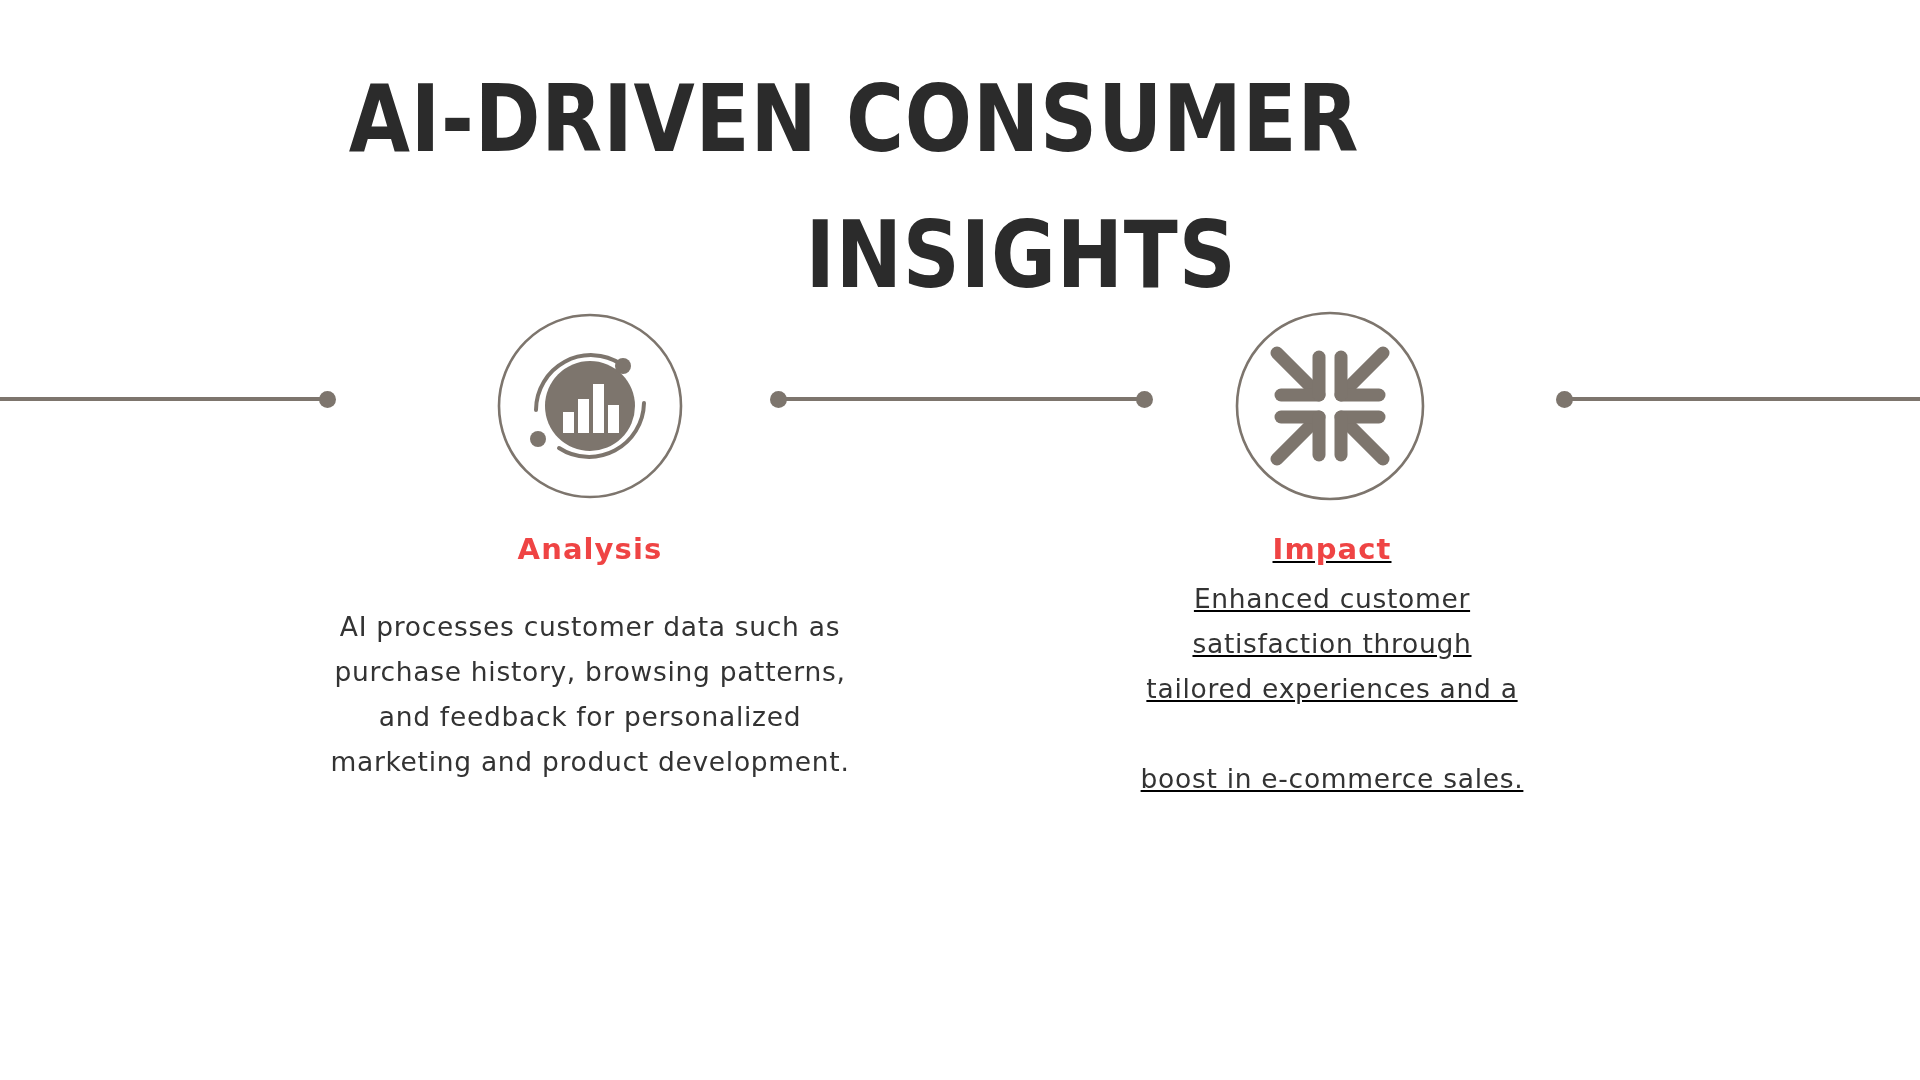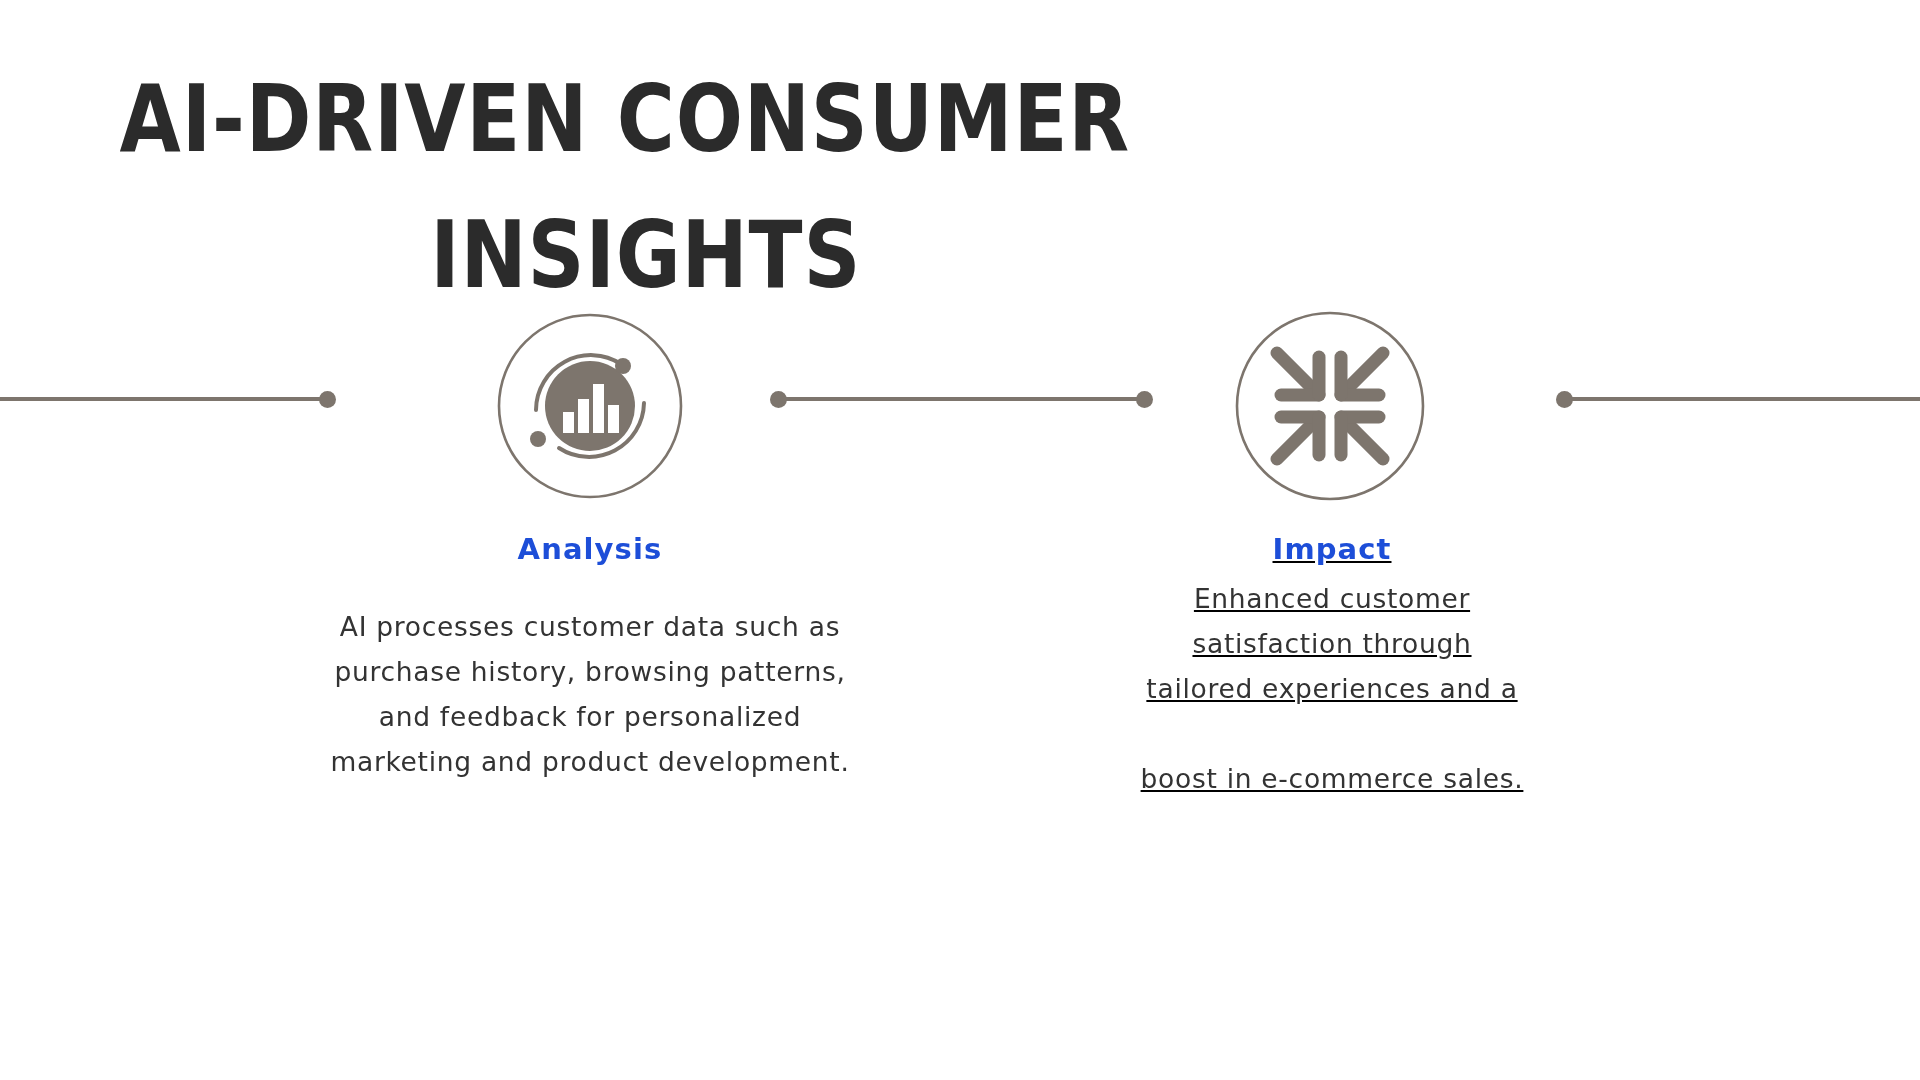--- a/index.html
+++ b/index.html
@@ -23,21 +23,21 @@
     height: 1080px;
     background: #ffffff;
   }
 
   
   .title-block {
     position: absolute;
     left: 0;
     top: 52px;
     width: 1708px;
-    text-align: left;
+    text-align: center;
   }
   .title-line {
     display: block;
     font-family: "DejaVu Sans", sans-serif;
     font-weight: bold;
     font-size: 92px;
     line-height: 136px;
     letter-spacing: 1px;
     color: #2b2b2b;
     transform: scaleX(0.86);
@@ -91,21 +91,21 @@
     text-align: center;
   }
   .col-analysis { left: 330px; }
   .col-impact   { left: 1072px; text-decoration: underline; }
 
   .col-heading {
     font-family: "DejaVu Sans", sans-serif;
     font-weight: bold;
     font-size: 29px;
     letter-spacing: 1.1px;
-    color: #1d4ed8;
+    color: #ef4444;
     line-height: 38px;
   }
 
   .col-body {
     font-family: "DejaVu Sans", sans-serif;
     font-weight: normal;
     font-size: 26.5px;
     line-height: 45px;
     letter-spacing: 0.7px;
     color: #333333;

